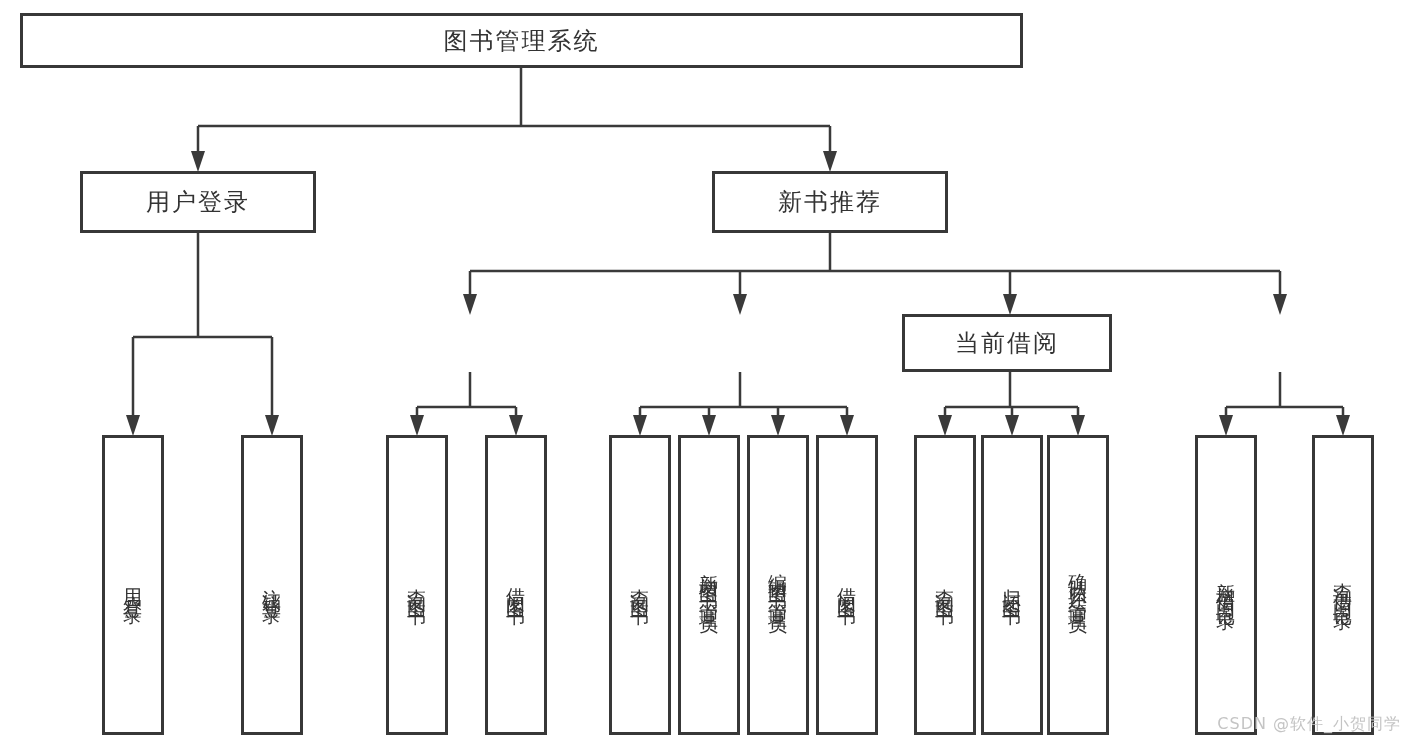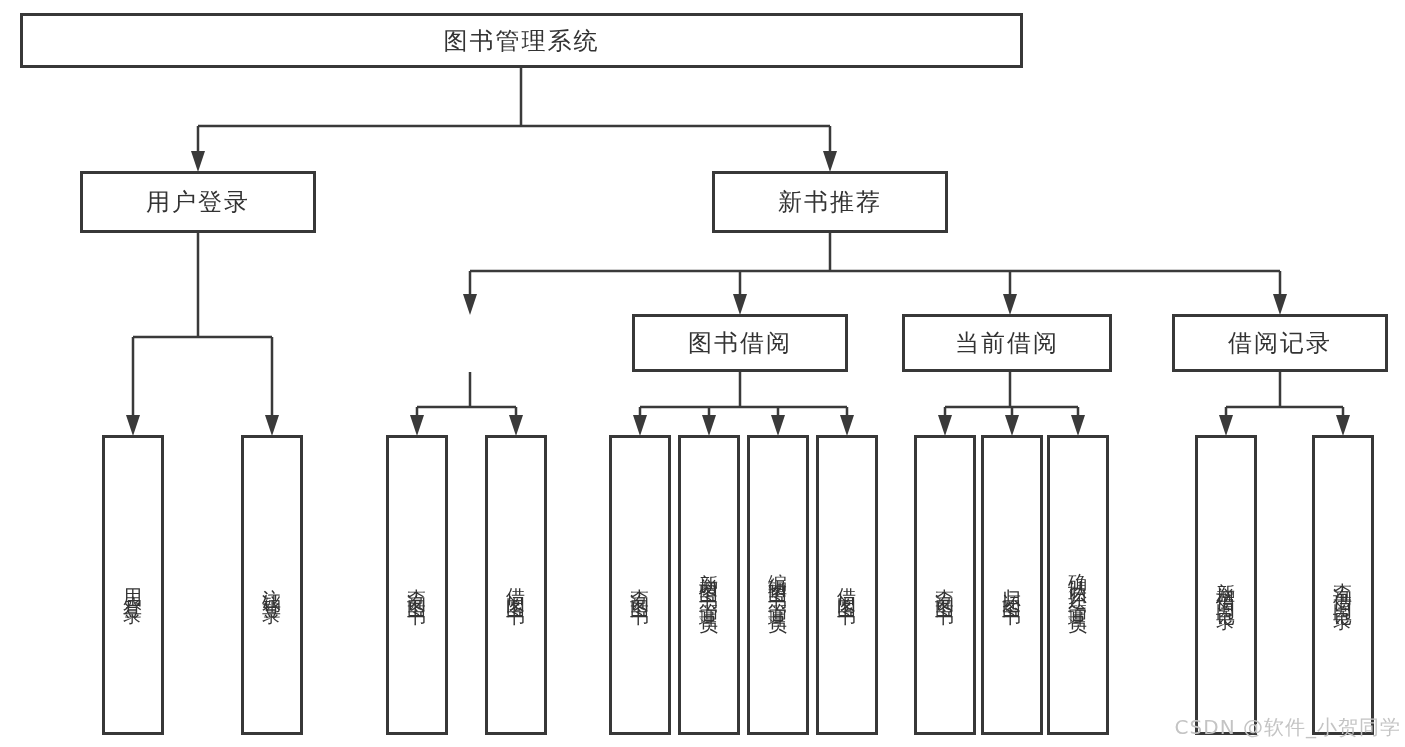--- a/index.html
+++ b/index.html
@@ -49,21 +49,21 @@
     writing-mode:vertical-rl;
     text-orientation:mixed;
     letter-spacing:6px;
     line-height:1.1;
     white-space:nowrap;
   }
   #watermark{
     position:absolute;
     right:4px;
     top:714px;
-    font-size:20px;
+    font-size:16px;
     color:var(--watermark);
     letter-spacing:1px;
     z-index:3;
   }
 </style>
 </head>
 <body>
 
 <div id="canvas">
 
@@ -94,28 +94,22 @@
     <span>图书管理系统</span>
   </div>
 
   <div class="box hnode" style="left:80px;top:171px;width:236px;height:62px">
     <span>用户登录</span>
   </div>
   <div class="box hnode" style="left:712px;top:171px;width:236px;height:62px">
     <span>新书推荐</span>
   </div>
 
-  <div class="box hnode" style="left:632px;top:314px;width:216px;height:58px">
-    <span>图书借阅</span>
-  </div>
   <div class="box hnode" style="left:902px;top:314px;width:210px;height:58px">
     <span>当前借阅</span>
-  </div>
-  <div class="box hnode" style="left:1172px;top:314px;width:216px;height:58px">
-    <span>借阅记录</span>
   </div>
 
   <div class="box leaf" style="left:102px;top:435px;width:62px;height:300px">
     <span class="vtext">用户登录</span>
   </div>
   <div class="box leaf" style="left:241px;top:435px;width:62px;height:300px">
     <span class="vtext">注销登录</span>
   </div>
 
   <div class="box leaf" style="left:386px;top:435px;width:62px;height:300px">

